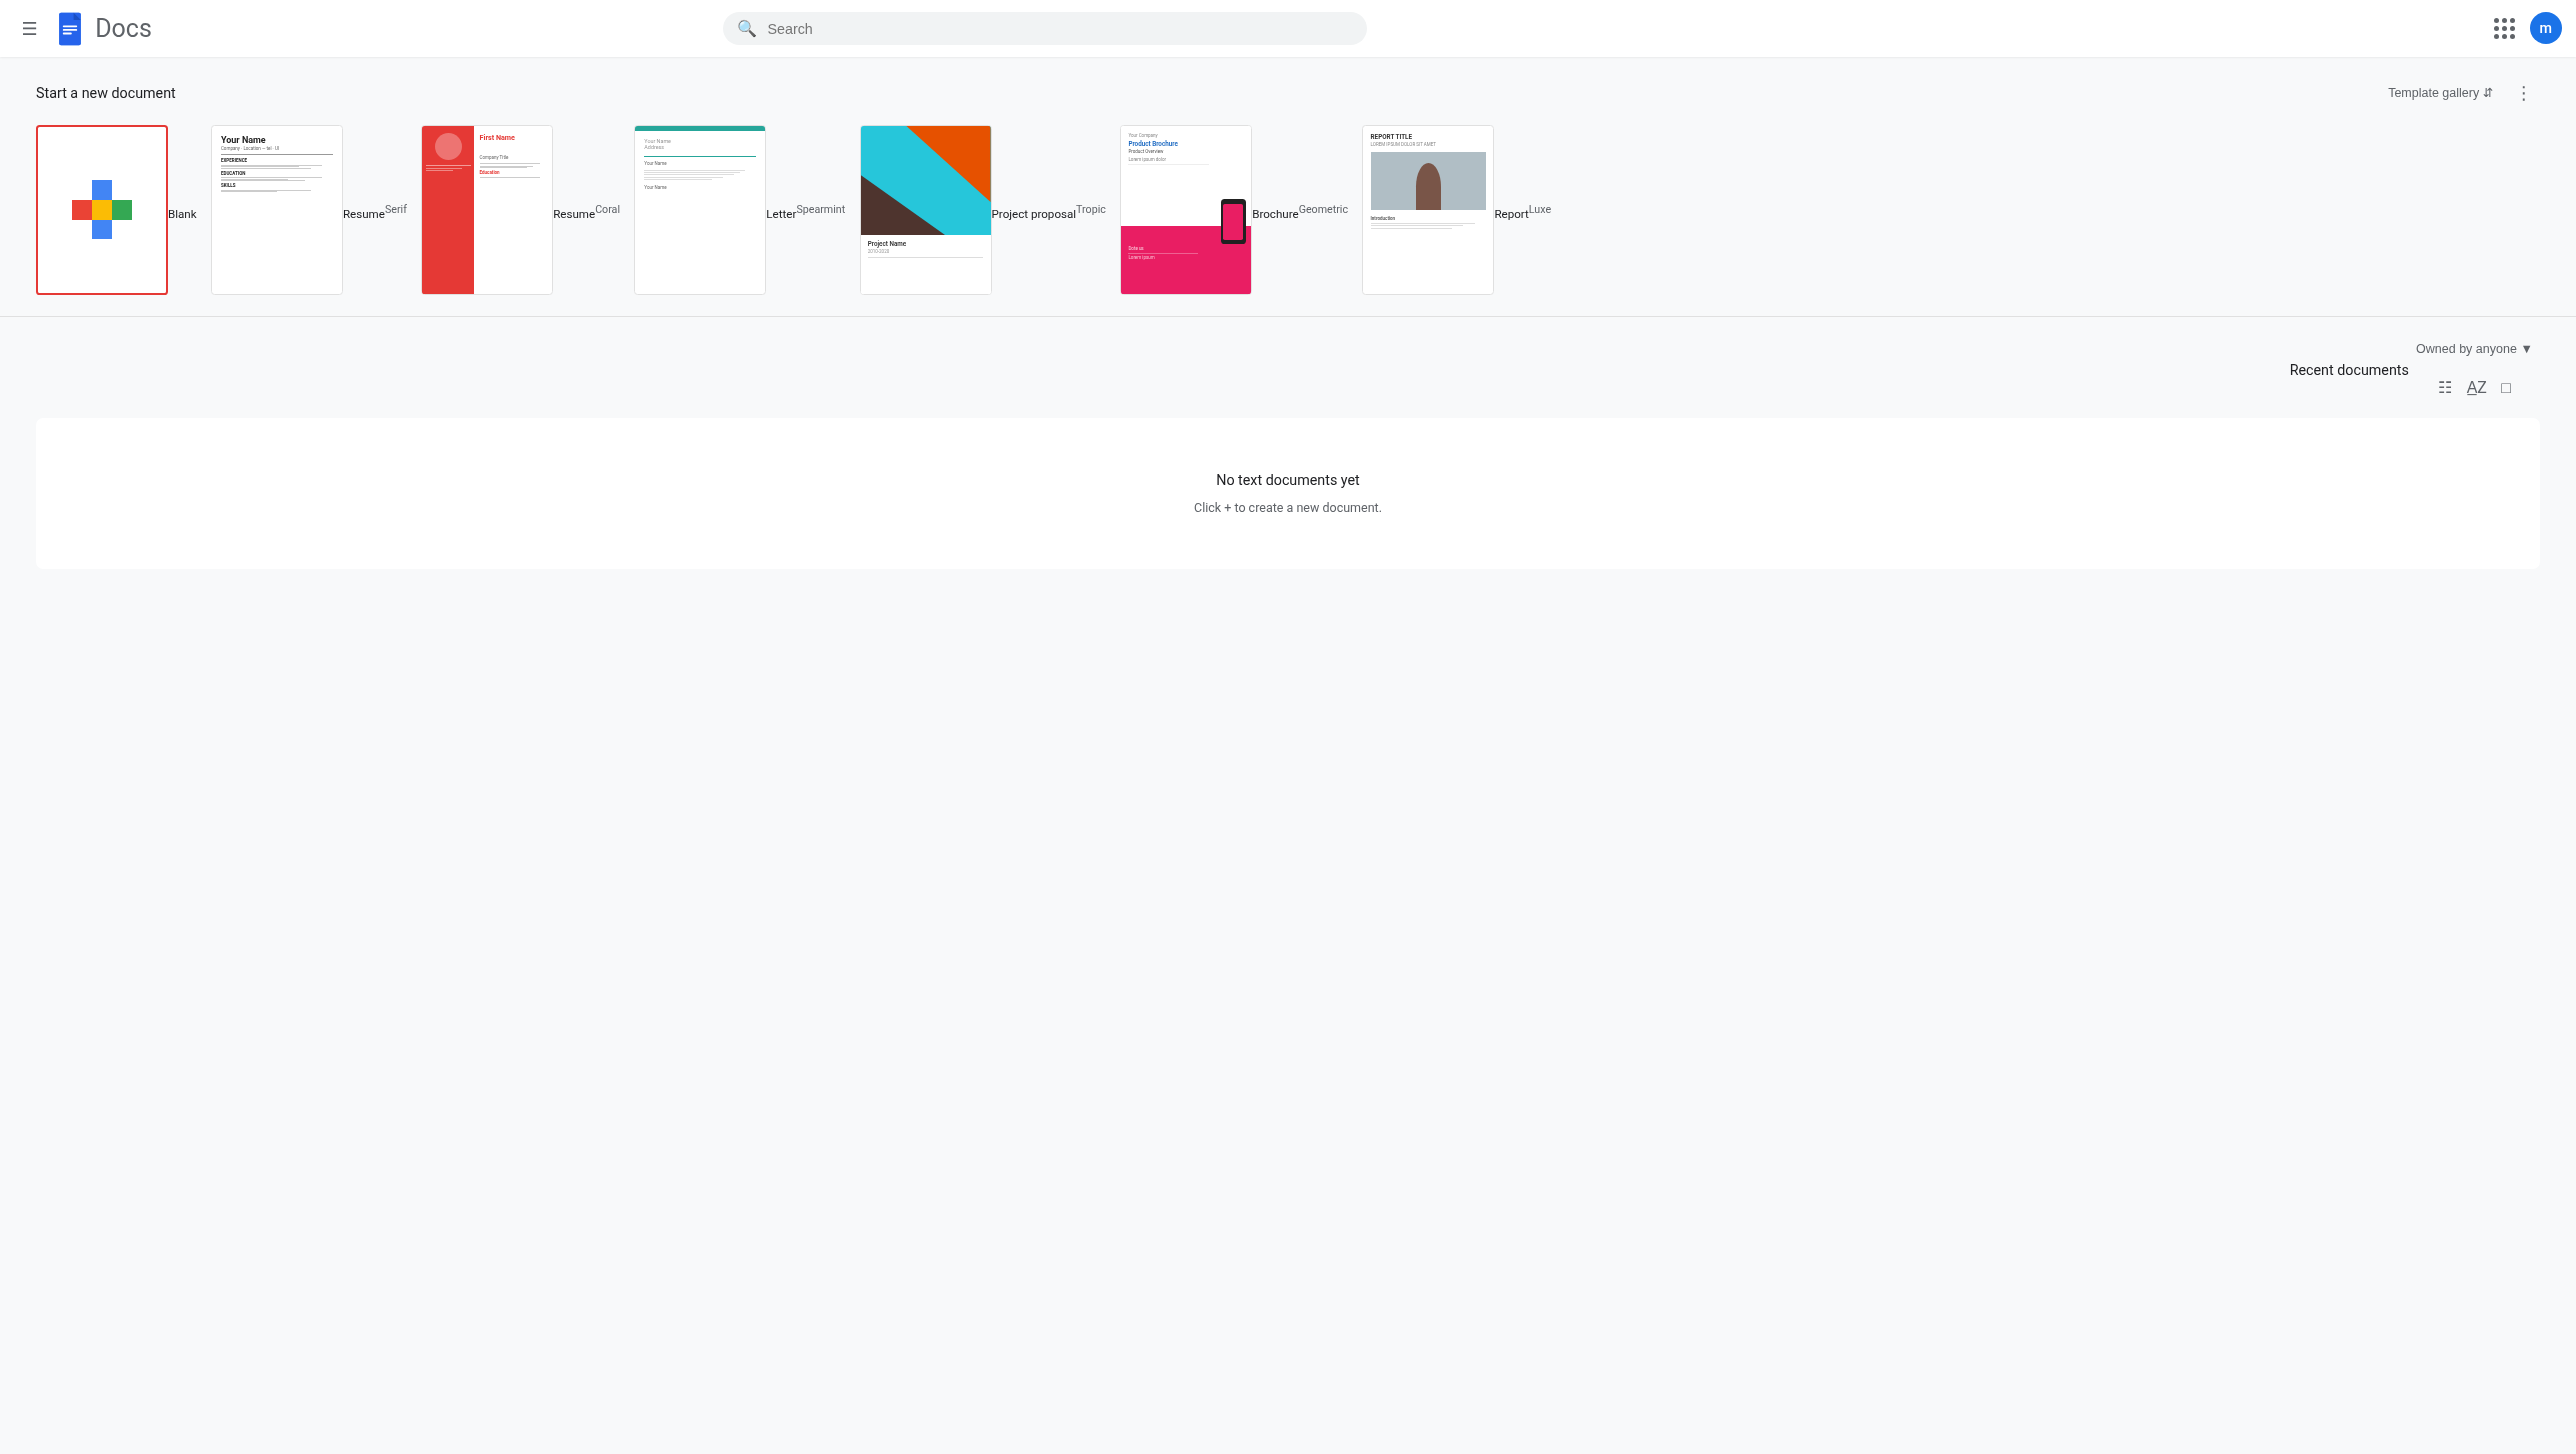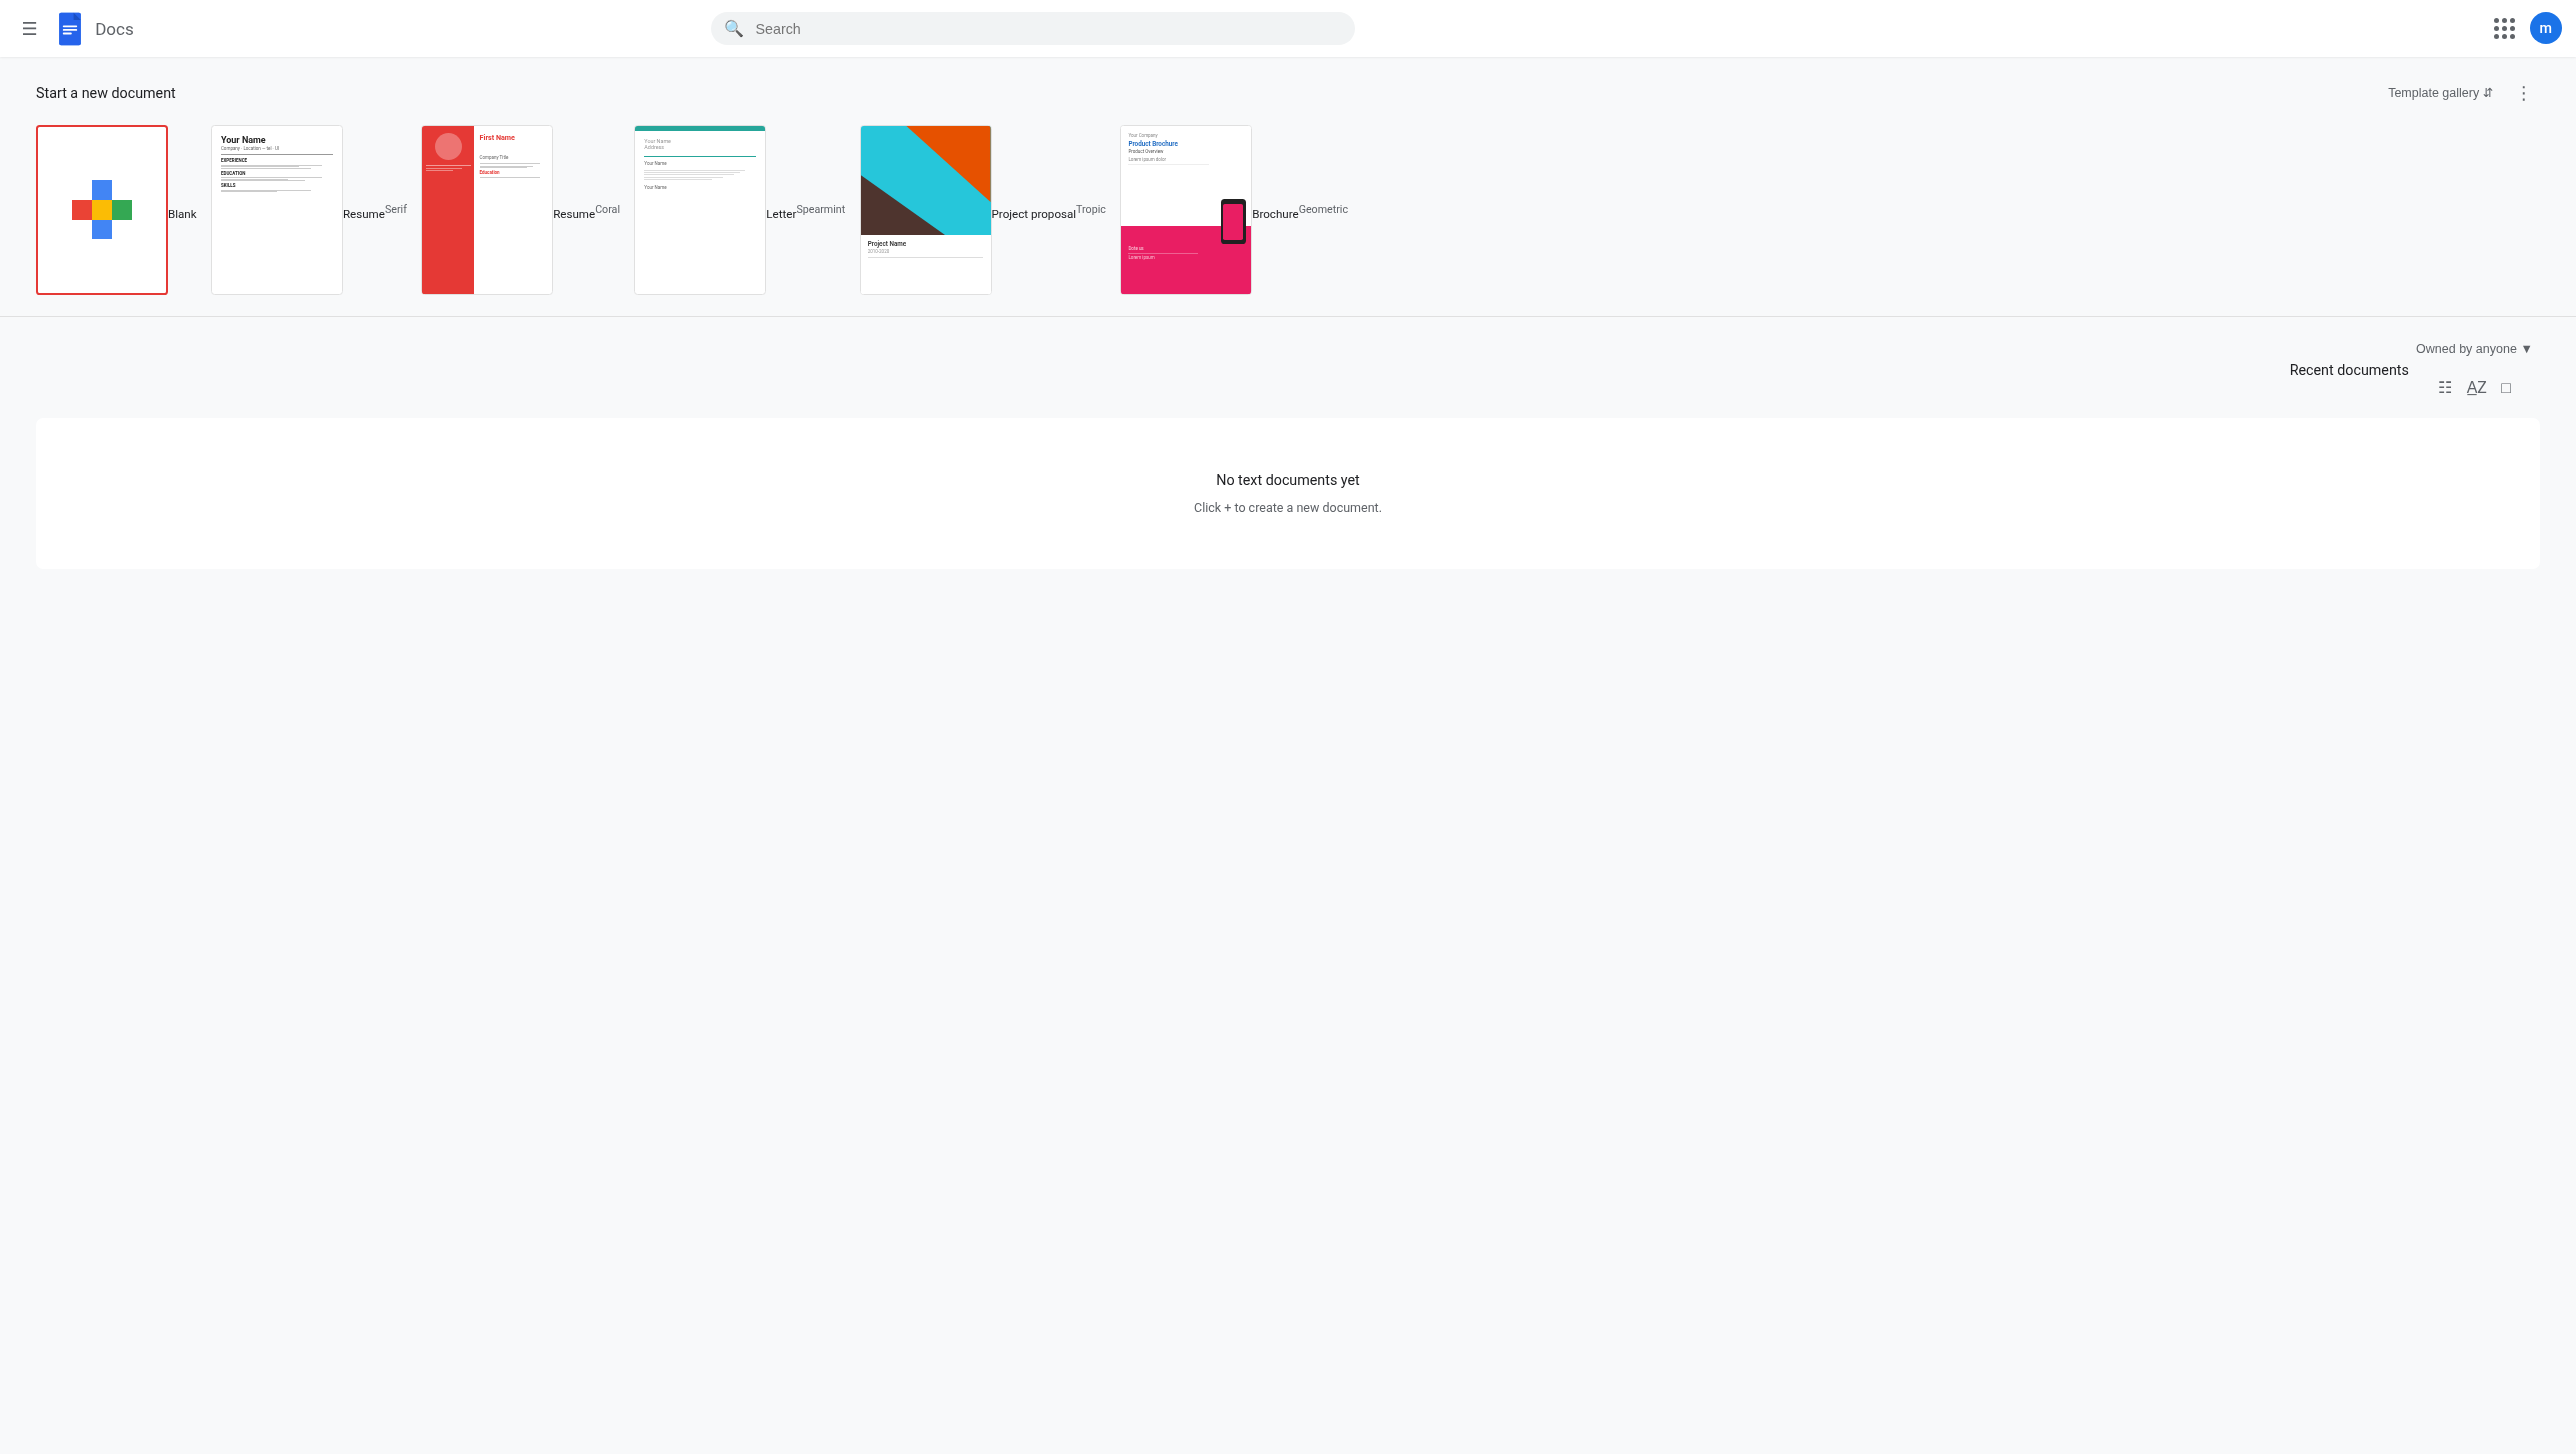--- a/index.html
+++ b/index.html
@@ -14,21 +14,21 @@
       padding: 0 14.3px;
       gap: 7.2px;
       box-shadow: 0 0.9px 2.7px rgba(0,0,0,0.12);
       position: sticky;
       top: 0;
       z-index: 100;
     }
     .header-menu-icon { color: #5f6368; cursor: pointer; font-size: 18px; padding: 7.2px; border-radius: 50%; }
     .header-logo { display: flex; align-items: center; gap: 7.2px; text-decoration: none; margin-right: 7.2px; }
     .header-logo-icon { width: 36px; height: 36px; }
-    .header-logo-text { font-size: 17px; color: #5f6368; font-weight: 400; }
+    .header-logo-text { font-size: 25px; color: #5f6368; font-weight: 400; }
     .header-search {
       flex: 1;
       max-width: 644px;
       margin: 0 auto;
       background: #f1f3f4;
       border-radius: 21.5px;
       display: flex;
       align-items: center;
       padding: 7.2px 14.3px;
       gap: 10.7px;
@@ -336,20 +336,38 @@
               <div style="font-size:4.5px;color:rgba(255,255,255,0.8);margin-top:14.3px;">Dote us</div>
               <div style="height:0.4px;background:rgba(255,255,255,0.3);margin-top:1.8px;width:60%;"></div>
               <div style="font-size:4.5px;color:rgba(255,255,255,0.7);margin-top:1.8px;">Lorem ipsum</div>
             </div>
           </div>
         </div>
         <span class="template-item-label">Brochure</span>
         <span class="template-item-sublabel">Geometric</span>
       </div>
 
+      <div class="template-item">
+        <div class="template-thumb">
+          <div style="width:100%;height:100%;padding:7.2px;">
+            <div style="font-size:6.3px;font-weight:700;color:#333;margin-bottom:0.9px;">REPORT TITLE</div>
+            <div style="font-size:4.5px;color:#888;margin-bottom:5.4px;">LOREM IPSUM DOLOR SIT AMET</div>
+
+            <div style="width:100%;height:58px;background:#b0bec5;margin-bottom:5.4px;display:flex;align-items:flex-end;justify-content:center;overflow:hidden;">
+              <div style="width:25px;height:47px;background:#795548;border-radius:50% 50% 0 0;"></div>
+            </div>
+            <div style="font-size:4.5px;color:#555;font-weight:600;margin-bottom:2.7px;">Introduction</div>
+            <div style="height:0.4px;background:#ddd;margin-bottom:1.8px;width:90%;"></div>
+            <div style="height:0.4px;background:#ddd;margin-bottom:1.8px;width:80%;"></div>
+            <div style="height:0.4px;background:#ddd;margin-bottom:1.8px;width:70%;"></div>
+          </div>
+        </div>
+        <span class="template-item-label">Report</span>
+        <span class="template-item-sublabel">Luxe</span>
+      </div>
 
     </div>
   </section>
 
   <section class="recent-section">
     <div class="recent-header">
       <span class="recent-title">Recent documents</span>
       <div class="recent-controls">
         <button class="owned-by-btn">
           <span>Owned by anyone</span>

